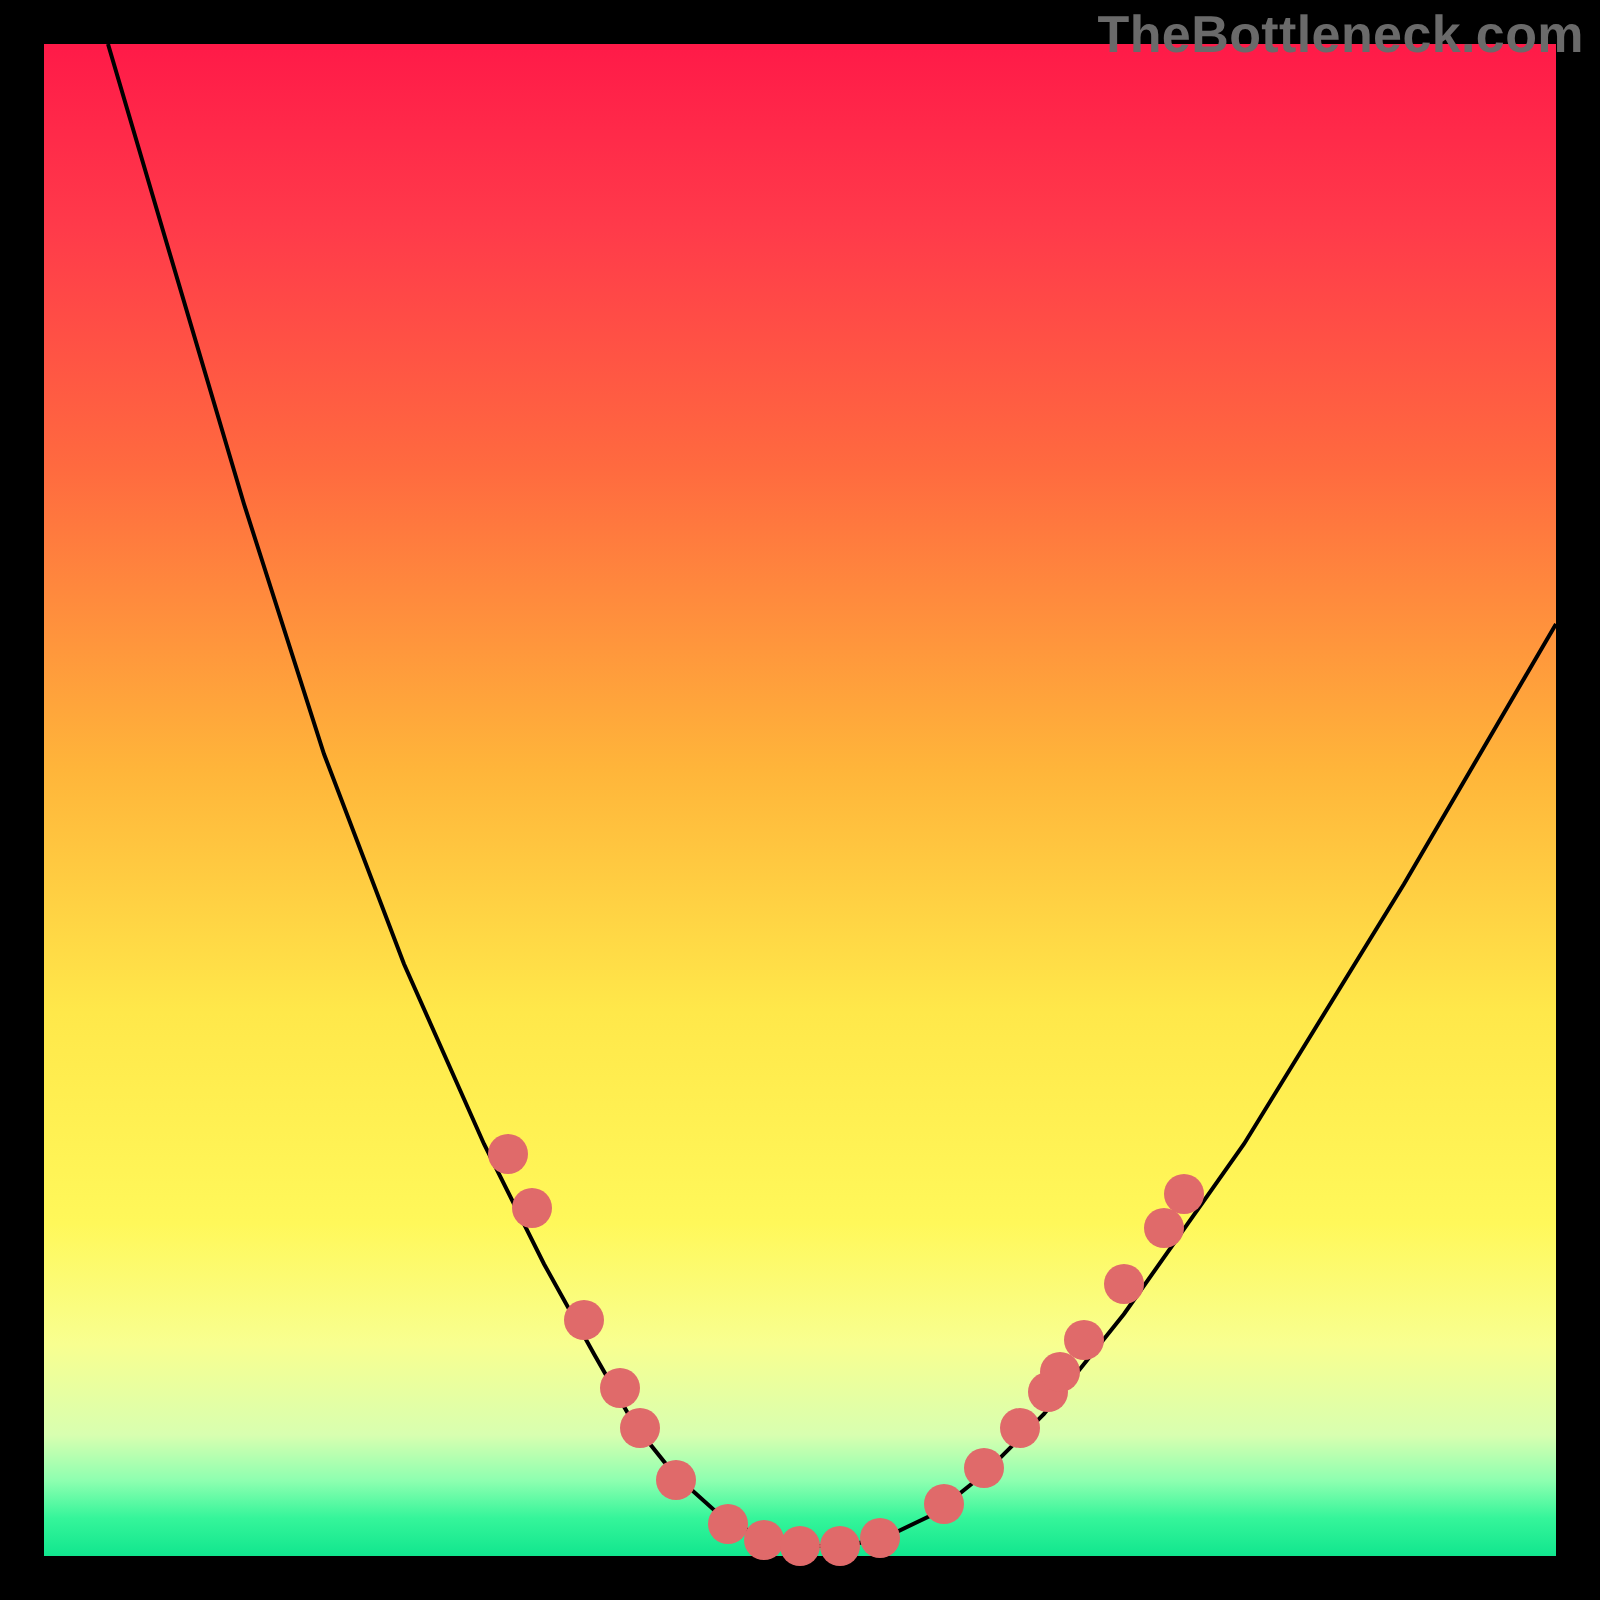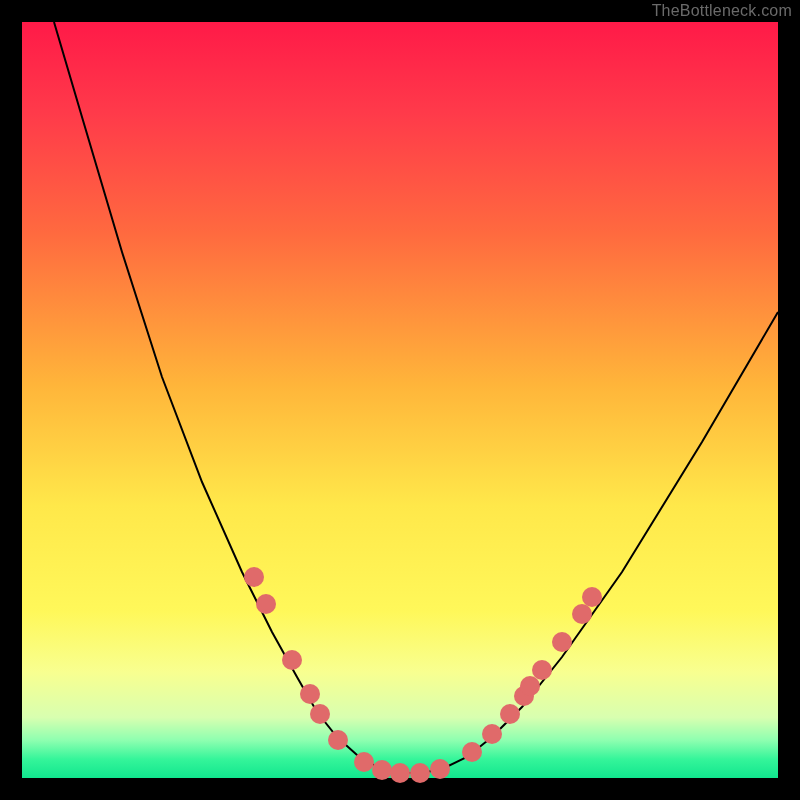--- a/index.html
+++ b/index.html
@@ -37,22 +37,22 @@
       #35f59a 97.5%,
       #11e68e 100%
     );
   }
   .watermark {
     position: absolute;
     top: 2px;
     right: 8px;
     color: #6a6a6a;
     font-family: Arial, Helvetica, sans-serif;
-    font-size: 16px;
-    font-weight: 400;
+    font-size: 26px;
+    font-weight: 700;
     letter-spacing: 0.2px;
     z-index: 10;
   }
   svg.curve {
     position: absolute;
     left: 0;
     top: 0;
     width: 756px;
     height: 756px;
     overflow: visible;

